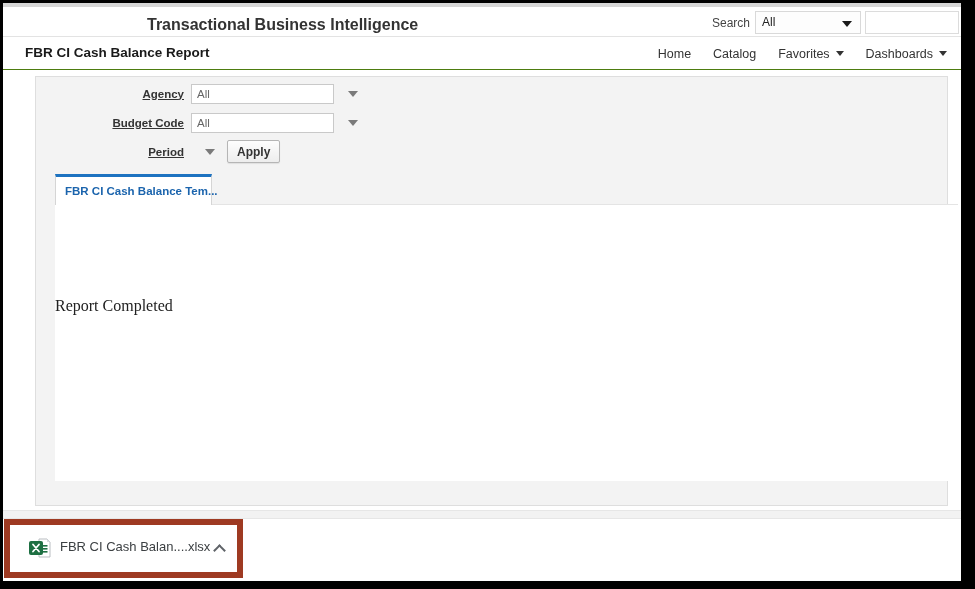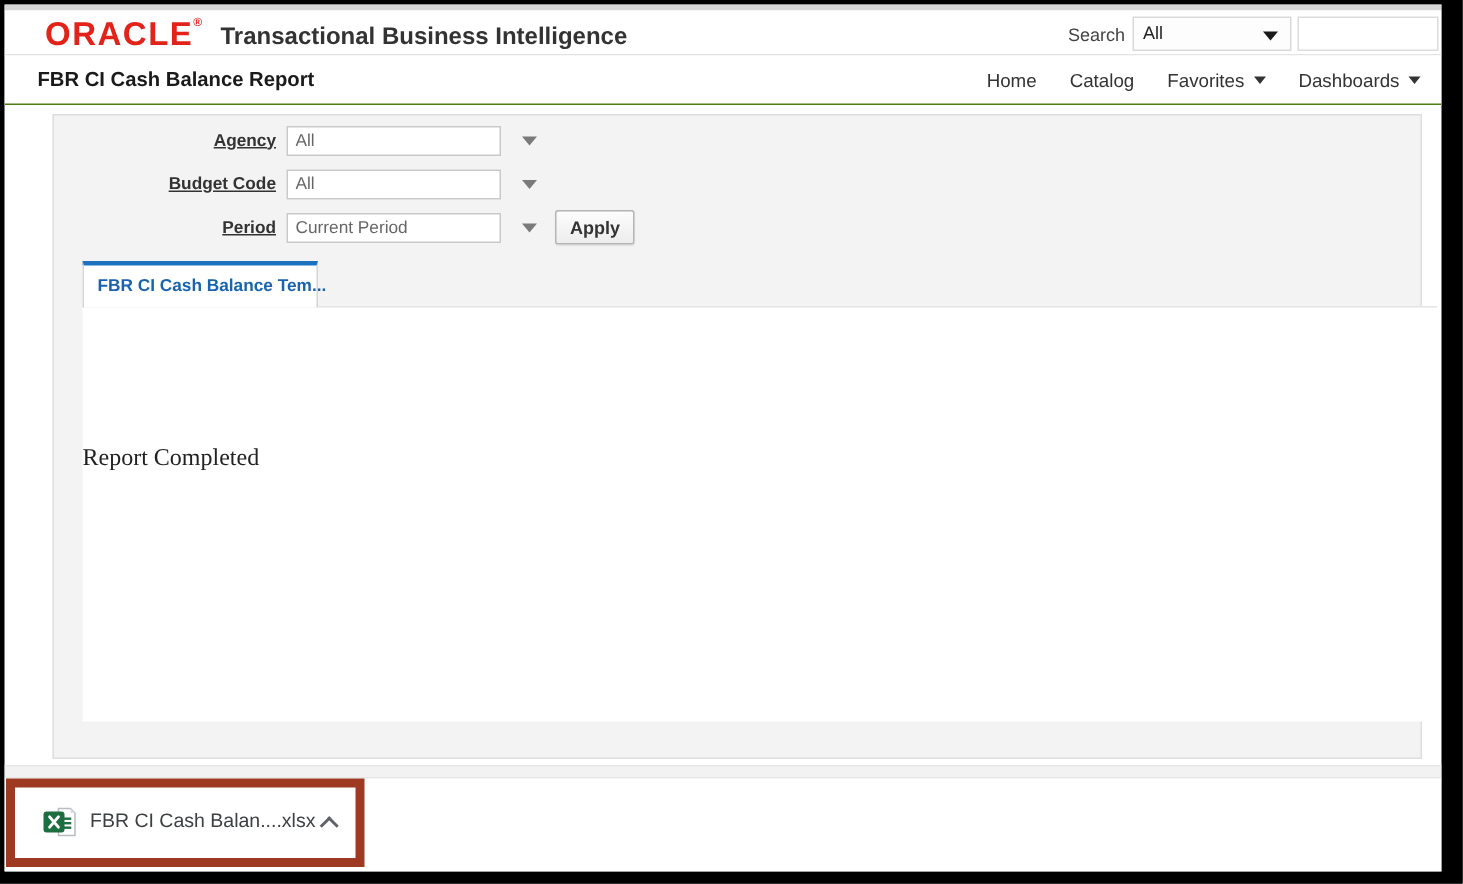--- a/index.html
+++ b/index.html
@@ -50,21 +50,20 @@
   .chevron-up { position:absolute; left:212px; top:27px; width:9px; height:9px; border-left:2px solid #5f6368; border-top:2px solid #5f6368; transform:rotate(45deg); cursor:pointer; }
 </style>
 </head>
 <body>
 
 <div id="stage">
   <div id="screen">
     <div class="top-strip"></div>
 
     <div class="header1">
-      <div class="logo"><span>ORACLE</span><sup>®</sup></div>
       <div class="product">Transactional Business Intelligence</div>
       <div class="search-label">Search</div>
       <div class="search-scope">
         <span>All</span>
         <span class="caret"></span>
       </div>
       <input class="search-input" type="text" value="" style="">
     </div>
 
     <div class="header2">
@@ -93,21 +92,20 @@
         <input class="filter-input" type="text" value="All" style="">
         <span class="dd-arrow"></span>
       </div>
       <div class="filter-row" style="top:35px;">
         <span class="filter-label">Budget Code</span>
         <input class="filter-input" type="text" value="All" style="">
         <span class="dd-arrow"></span>
       </div>
       <div class="filter-row" style="top:64px;">
         <span class="filter-label">Period</span>
-        <input class="filter-input" type="text" value="Current Period" style="">
         <span class="dd-arrow"></span>
         <button class="apply-btn">Apply</button>
       </div>
     </div>
 
     <div class="tab">
       <span class="tab-label">FBR CI Cash Balance Tem...</span>
     </div>
 
     <div class="report-body">

